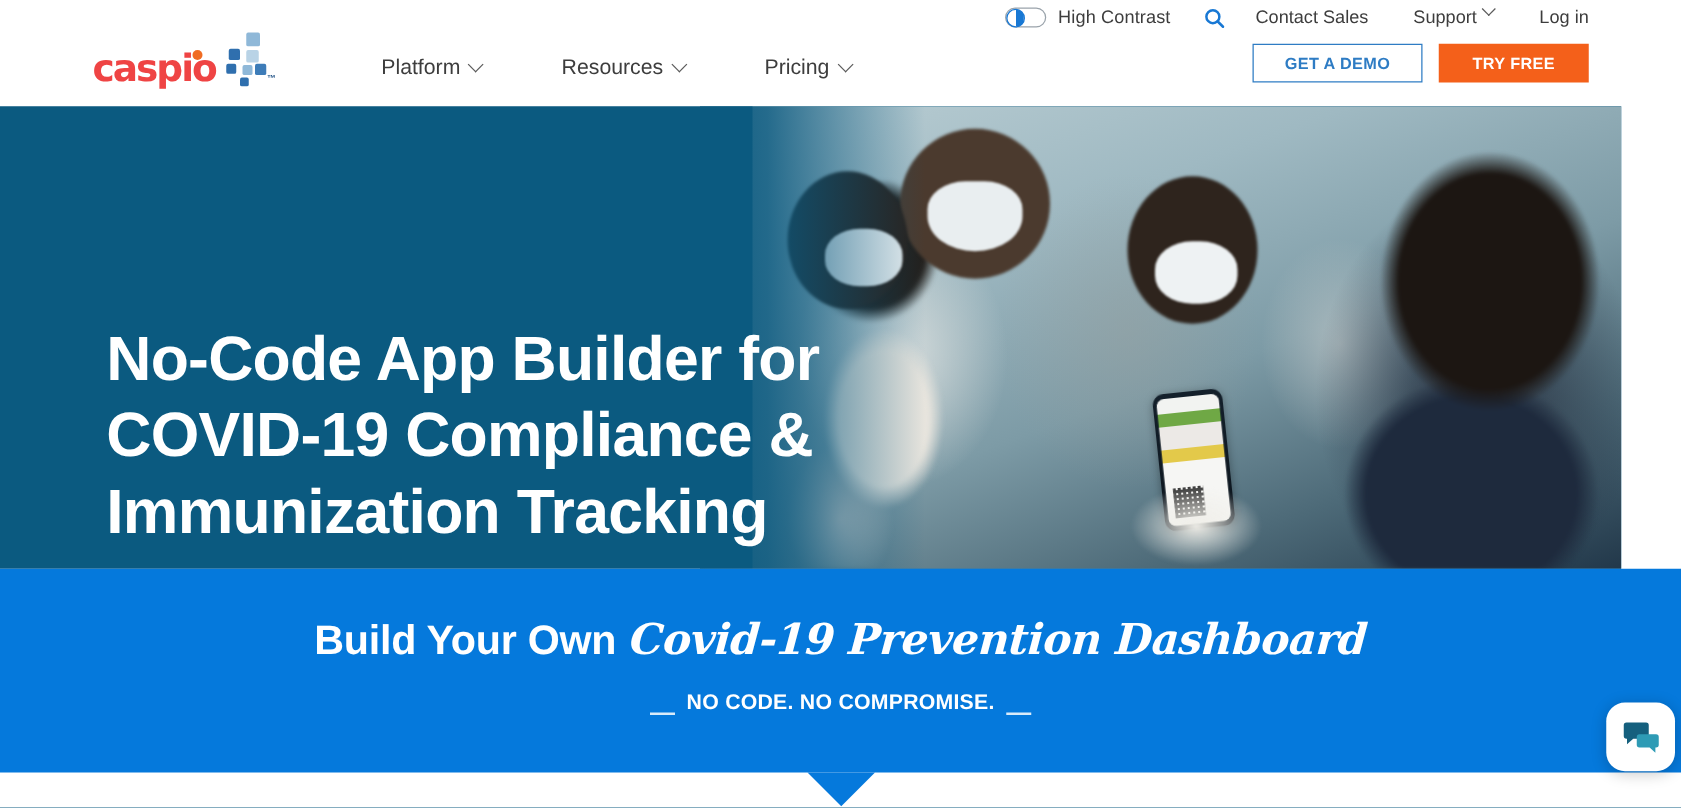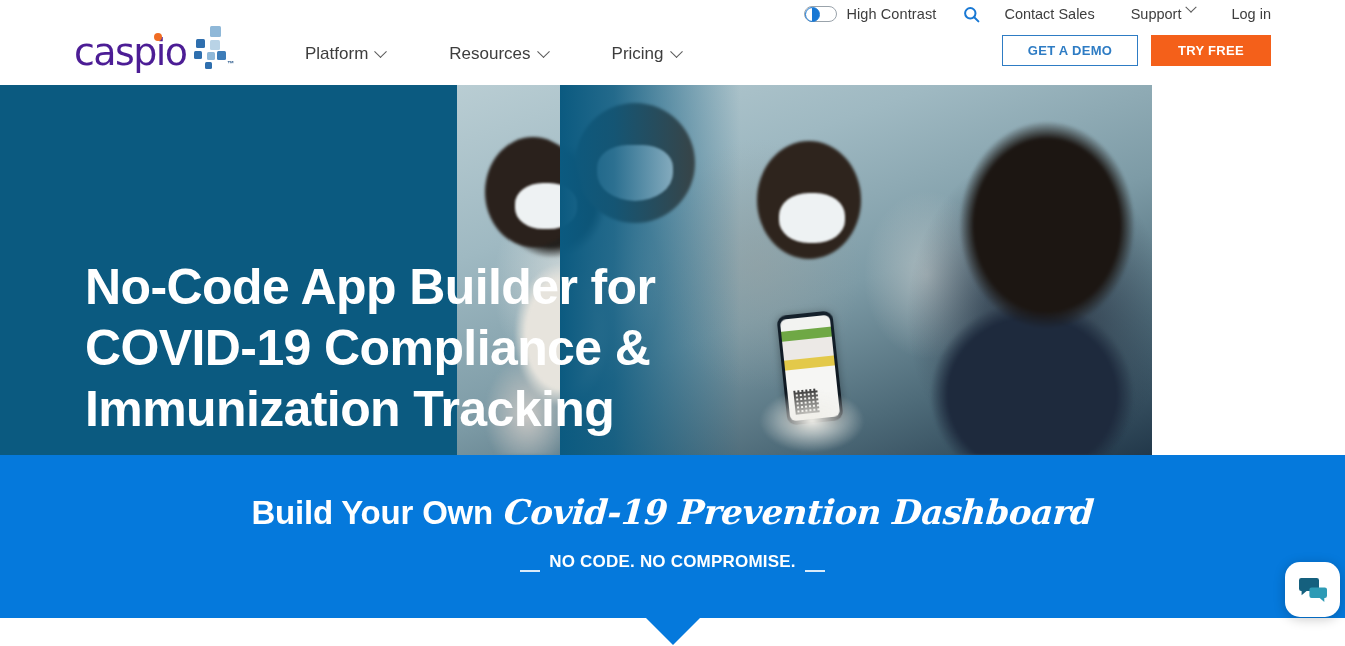--- a/index.html
+++ b/index.html
@@ -50,21 +50,21 @@
   .chev {
     display:inline-block; width:8px; height:8px;
     border-right:1.4px solid #5b5b5b; border-bottom:1.4px solid #5b5b5b;
     transform:rotate(45deg) translate(-2px,-2px);
   }
 
   
   .logo { position:absolute; left:74px; top:26px; display:flex; align-items:flex-end; cursor:pointer; }
   .logo-word {
     font-family:"DejaVu Sans", sans-serif;
-    font-size:38px; font-weight:normal; color:#4c1d95;
+    font-size:30px; font-weight:bold; color:#ef4444;
     letter-spacing:-1.6px; line-height:.92;
     position:relative;
   }
   .logo-dot {
     position:absolute; width:8px; height:8px; border-radius:50%;
     background:#f06c23; left:80px; top:-2px;
   }
   .logo-squares { position:relative; width:34px; height:42px; margin-left:6px; margin-bottom:2px; }
   .logo-squares i { position:absolute; display:block; border-radius:1.5px; }
   .logo-tm { font-size:7px; color:#1d4f84; margin-left:1px; margin-bottom:3px; font-weight:bold; }
@@ -87,21 +87,21 @@
   .btn-demo {
     width:136px; height:31px; border:1.5px solid #2e7cc4;
     color:#2e7cc4; background:#fff;
   }
   .btn-try {
     width:120px; height:31px; background:#f4601a; color:#ffffff; border:none;
   }
 
   
   .hero {
-    position:relative; width:1152px; height:370px;
+    position:relative; width:1297px; height:370px;
     background:#0b5a80; overflow:hidden;padding-left:47px;
   }
   .hero-photo {
     position:absolute; right:0; top:0; width:695px; height:370px;
     background:
       radial-gradient(ellipse 120px 150px at 120px 200px, rgba(225,228,226,.85), rgba(225,228,226,0) 70%),
       radial-gradient(ellipse 150px 180px at 300px 180px, rgba(150,160,160,.5), rgba(150,160,160,0) 70%),
       radial-gradient(ellipse 180px 230px at 580px 230px, rgba(35,42,58,.92), rgba(35,42,58,0) 72%),
       radial-gradient(ellipse 90px 120px at 470px 190px, rgba(200,205,205,.6), rgba(200,205,205,0) 70%),
       linear-gradient(160deg,#b9cdd3 0%,#9fb9c2 28%,#7d9ba6 55%,#4d6a78 78%,#22384a 100%);

